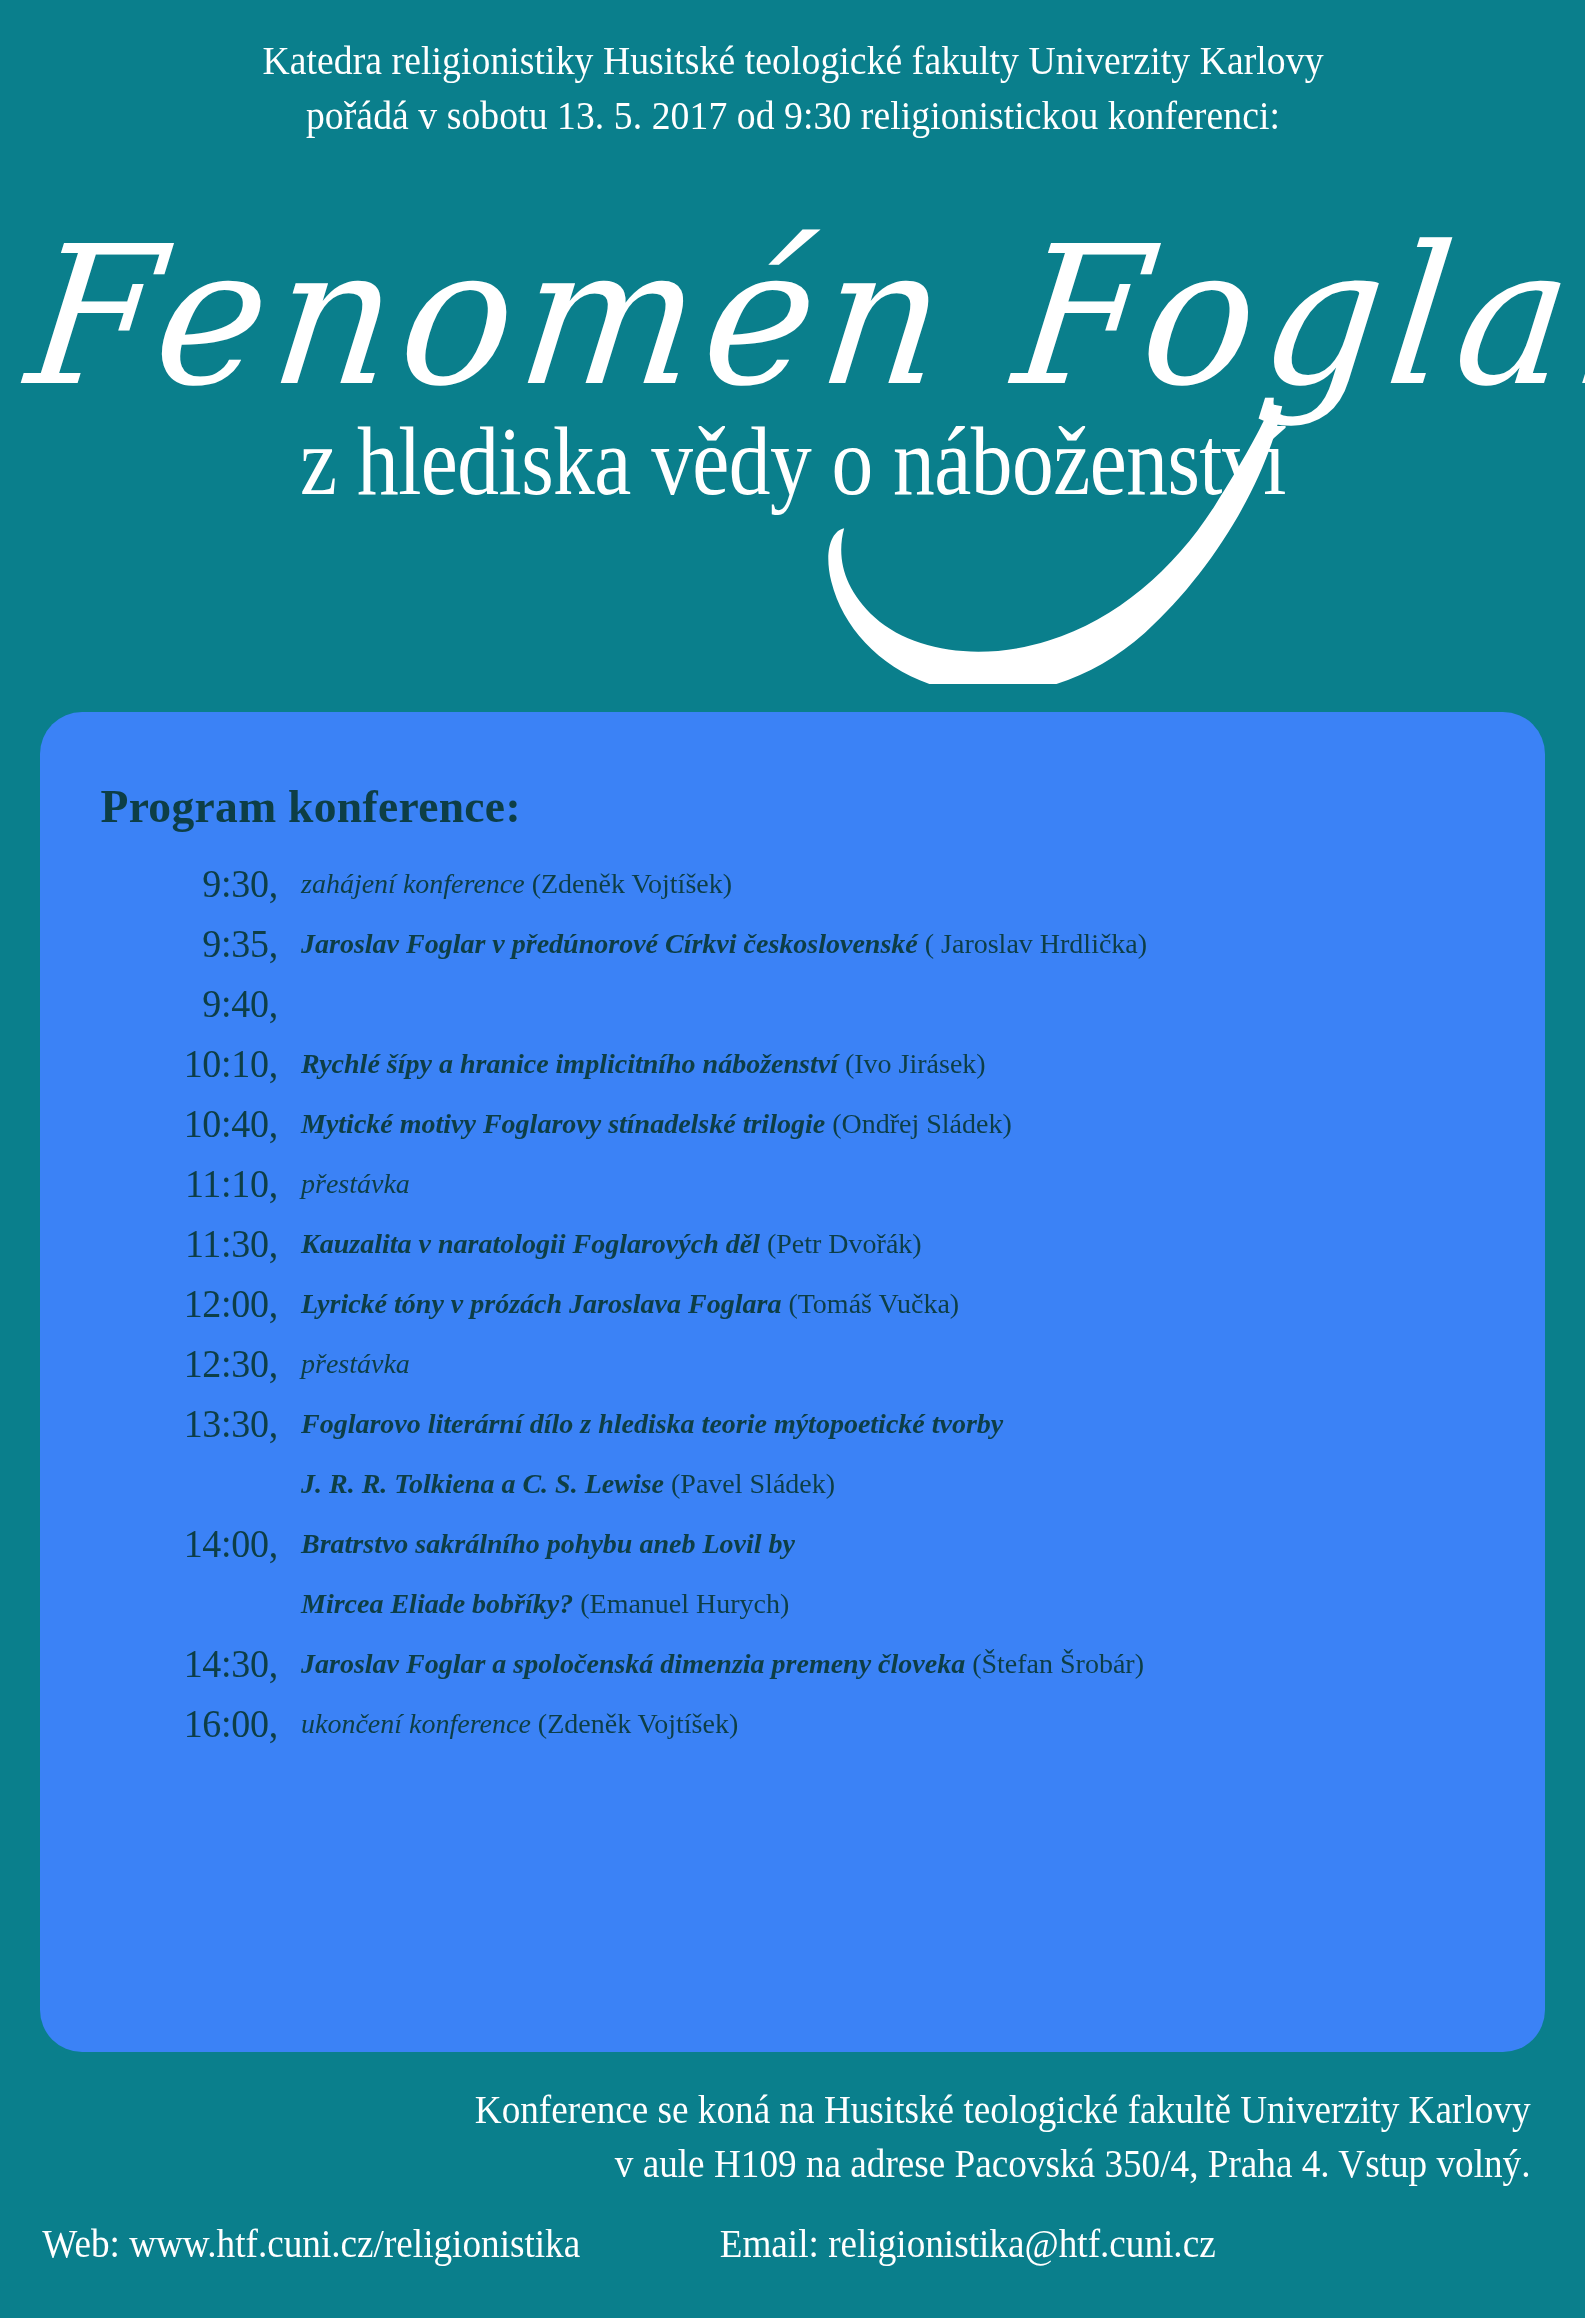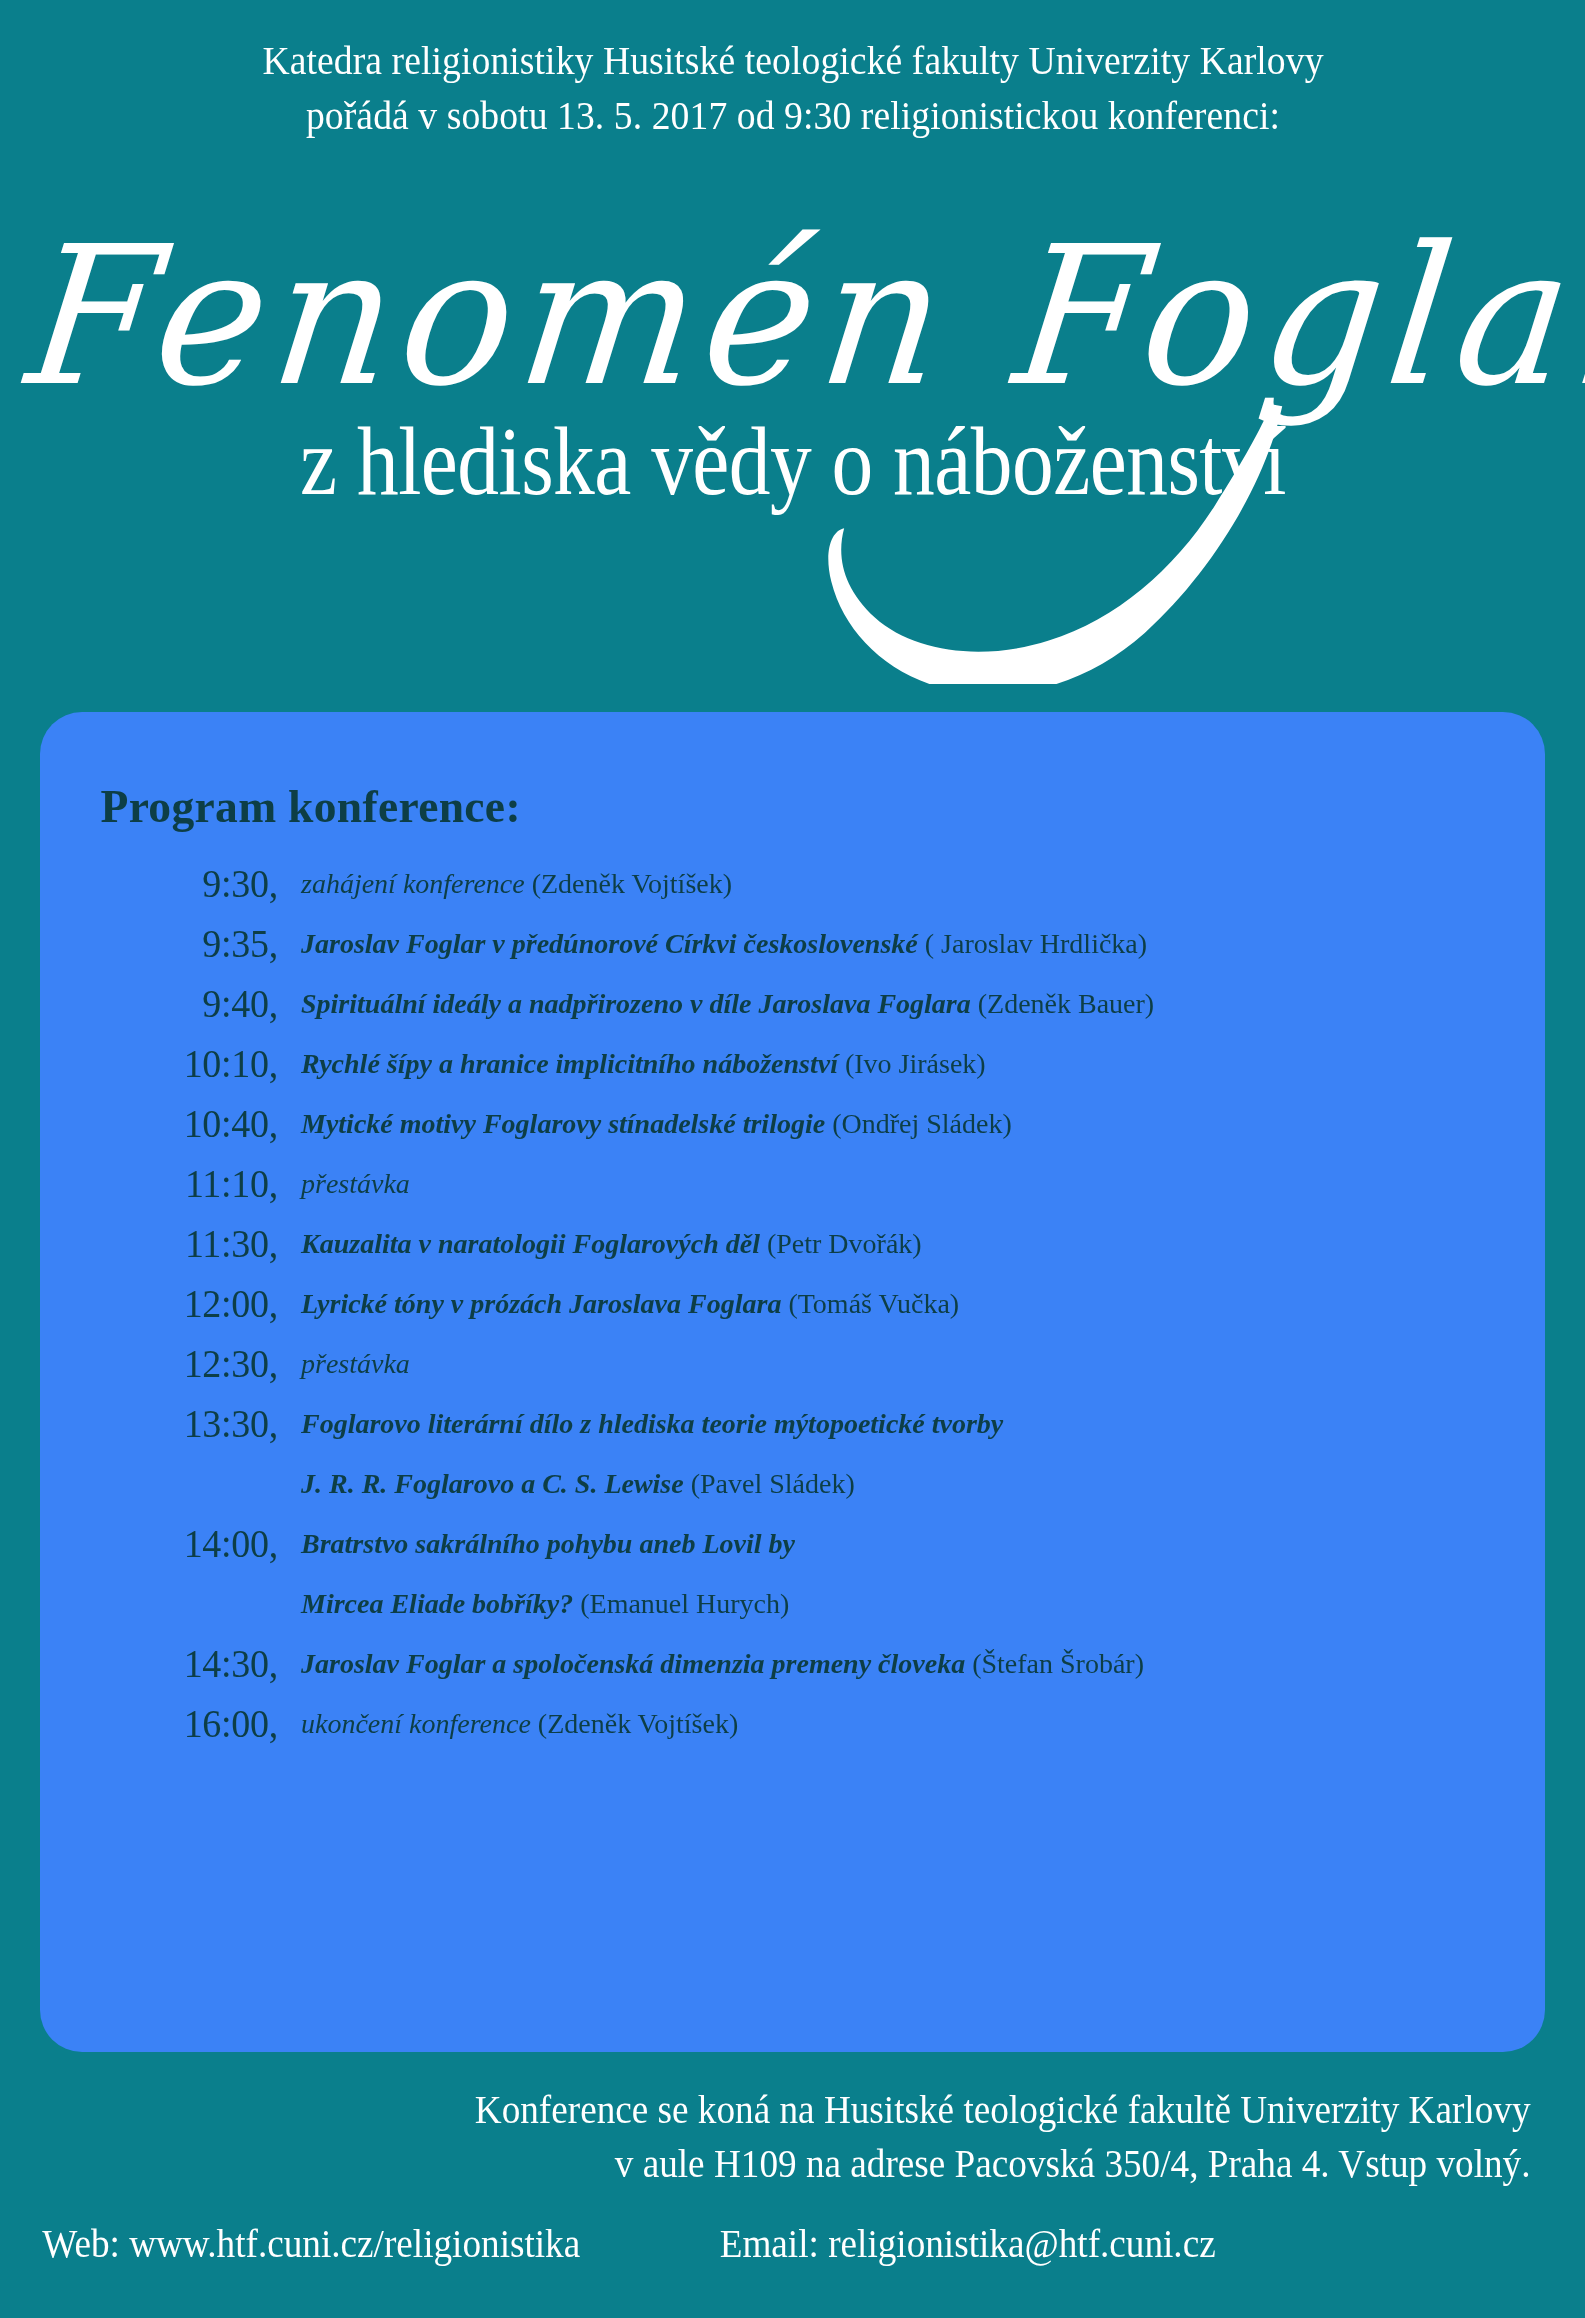--- a/index.html
+++ b/index.html
@@ -197,21 +197,20 @@
         <div class="row row-h1">
           <div class="time">9:30,</div>
           <div class="entry"><span class="ti">zahájení konference</span><span class="who"> (Zdeněk Vojtíšek)</span></div>
         </div>
         <div class="row row-h1">
           <div class="time">9:35,</div>
           <div class="entry"><span class="ti b">Jaroslav Foglar v předúnorové Církvi československé</span><span class="who"> ( Jaroslav Hrdlička)</span></div>
         </div>
         <div class="row row-h1">
           <div class="time">9:40,</div>
-          <div class="entry"><span class="ti b">Spirituální ideály a nadpřirozeno v díle Jaroslava Foglara</span><span class="who"> (Zdeněk Bauer)</span></div>
         </div>
         <div class="row row-h1">
           <div class="time">10:10,</div>
           <div class="entry"><span class="ti b">Rychlé šípy a hranice implicitního náboženství</span><span class="who"> (Ivo Jirásek)</span></div>
         </div>
         <div class="row row-h1">
           <div class="time">10:40,</div>
           <div class="entry"><span class="ti b">Mytické motivy Foglarovy stínadelské trilogie</span><span class="who"> (Ondřej Sládek)</span></div>
         </div>
         <div class="row row-h1">
@@ -225,21 +224,21 @@
         <div class="row row-h1">
           <div class="time">12:00,</div>
           <div class="entry"><span class="ti b">Lyrické tóny v prózách Jaroslava Foglara</span><span class="who"> (Tomáš Vučka)</span></div>
         </div>
         <div class="row row-h1">
           <div class="time">12:30,</div>
           <div class="entry"><span class="ti">přestávka</span></div>
         </div>
         <div class="row row-h2">
           <div class="time">13:30,</div>
-          <div class="entry"><span class="ti b">Foglarovo literární dílo z hlediska teorie mýtopoetické tvorby</span><span class="l2"><span class="ti b">J. R. R. Foglarovo a C. S. Lewise</span><span class="who"> (Pavel Sládek)</span></span></div>
+          <div class="entry"><span class="ti b">Foglarovo literární dílo z hlediska teorie mýtopoetické tvorby</span><span class="l2"><span class="ti b">J. R. R. Tolkiena a C. S. Lewise</span><span class="who"> (Pavel Sládek)</span></span></div>
         </div>
         <div class="row row-h2">
           <div class="time">14:00,</div>
           <div class="entry"><span class="ti b">Bratrstvo sakrálního pohybu aneb Lovil by</span><span class="l2"><span class="ti b">Mircea Eliade bobříky?</span><span class="who"> (Emanuel Hurych)</span></span></div>
         </div>
         <div class="row row-h1">
           <div class="time">14:30,</div>
           <div class="entry"><span class="ti b">Jaroslav Foglar a spoločenská dimenzia premeny človeka</span><span class="who"> (Štefan Šrobár)</span></div>
         </div>
         <div class="row row-h1">

